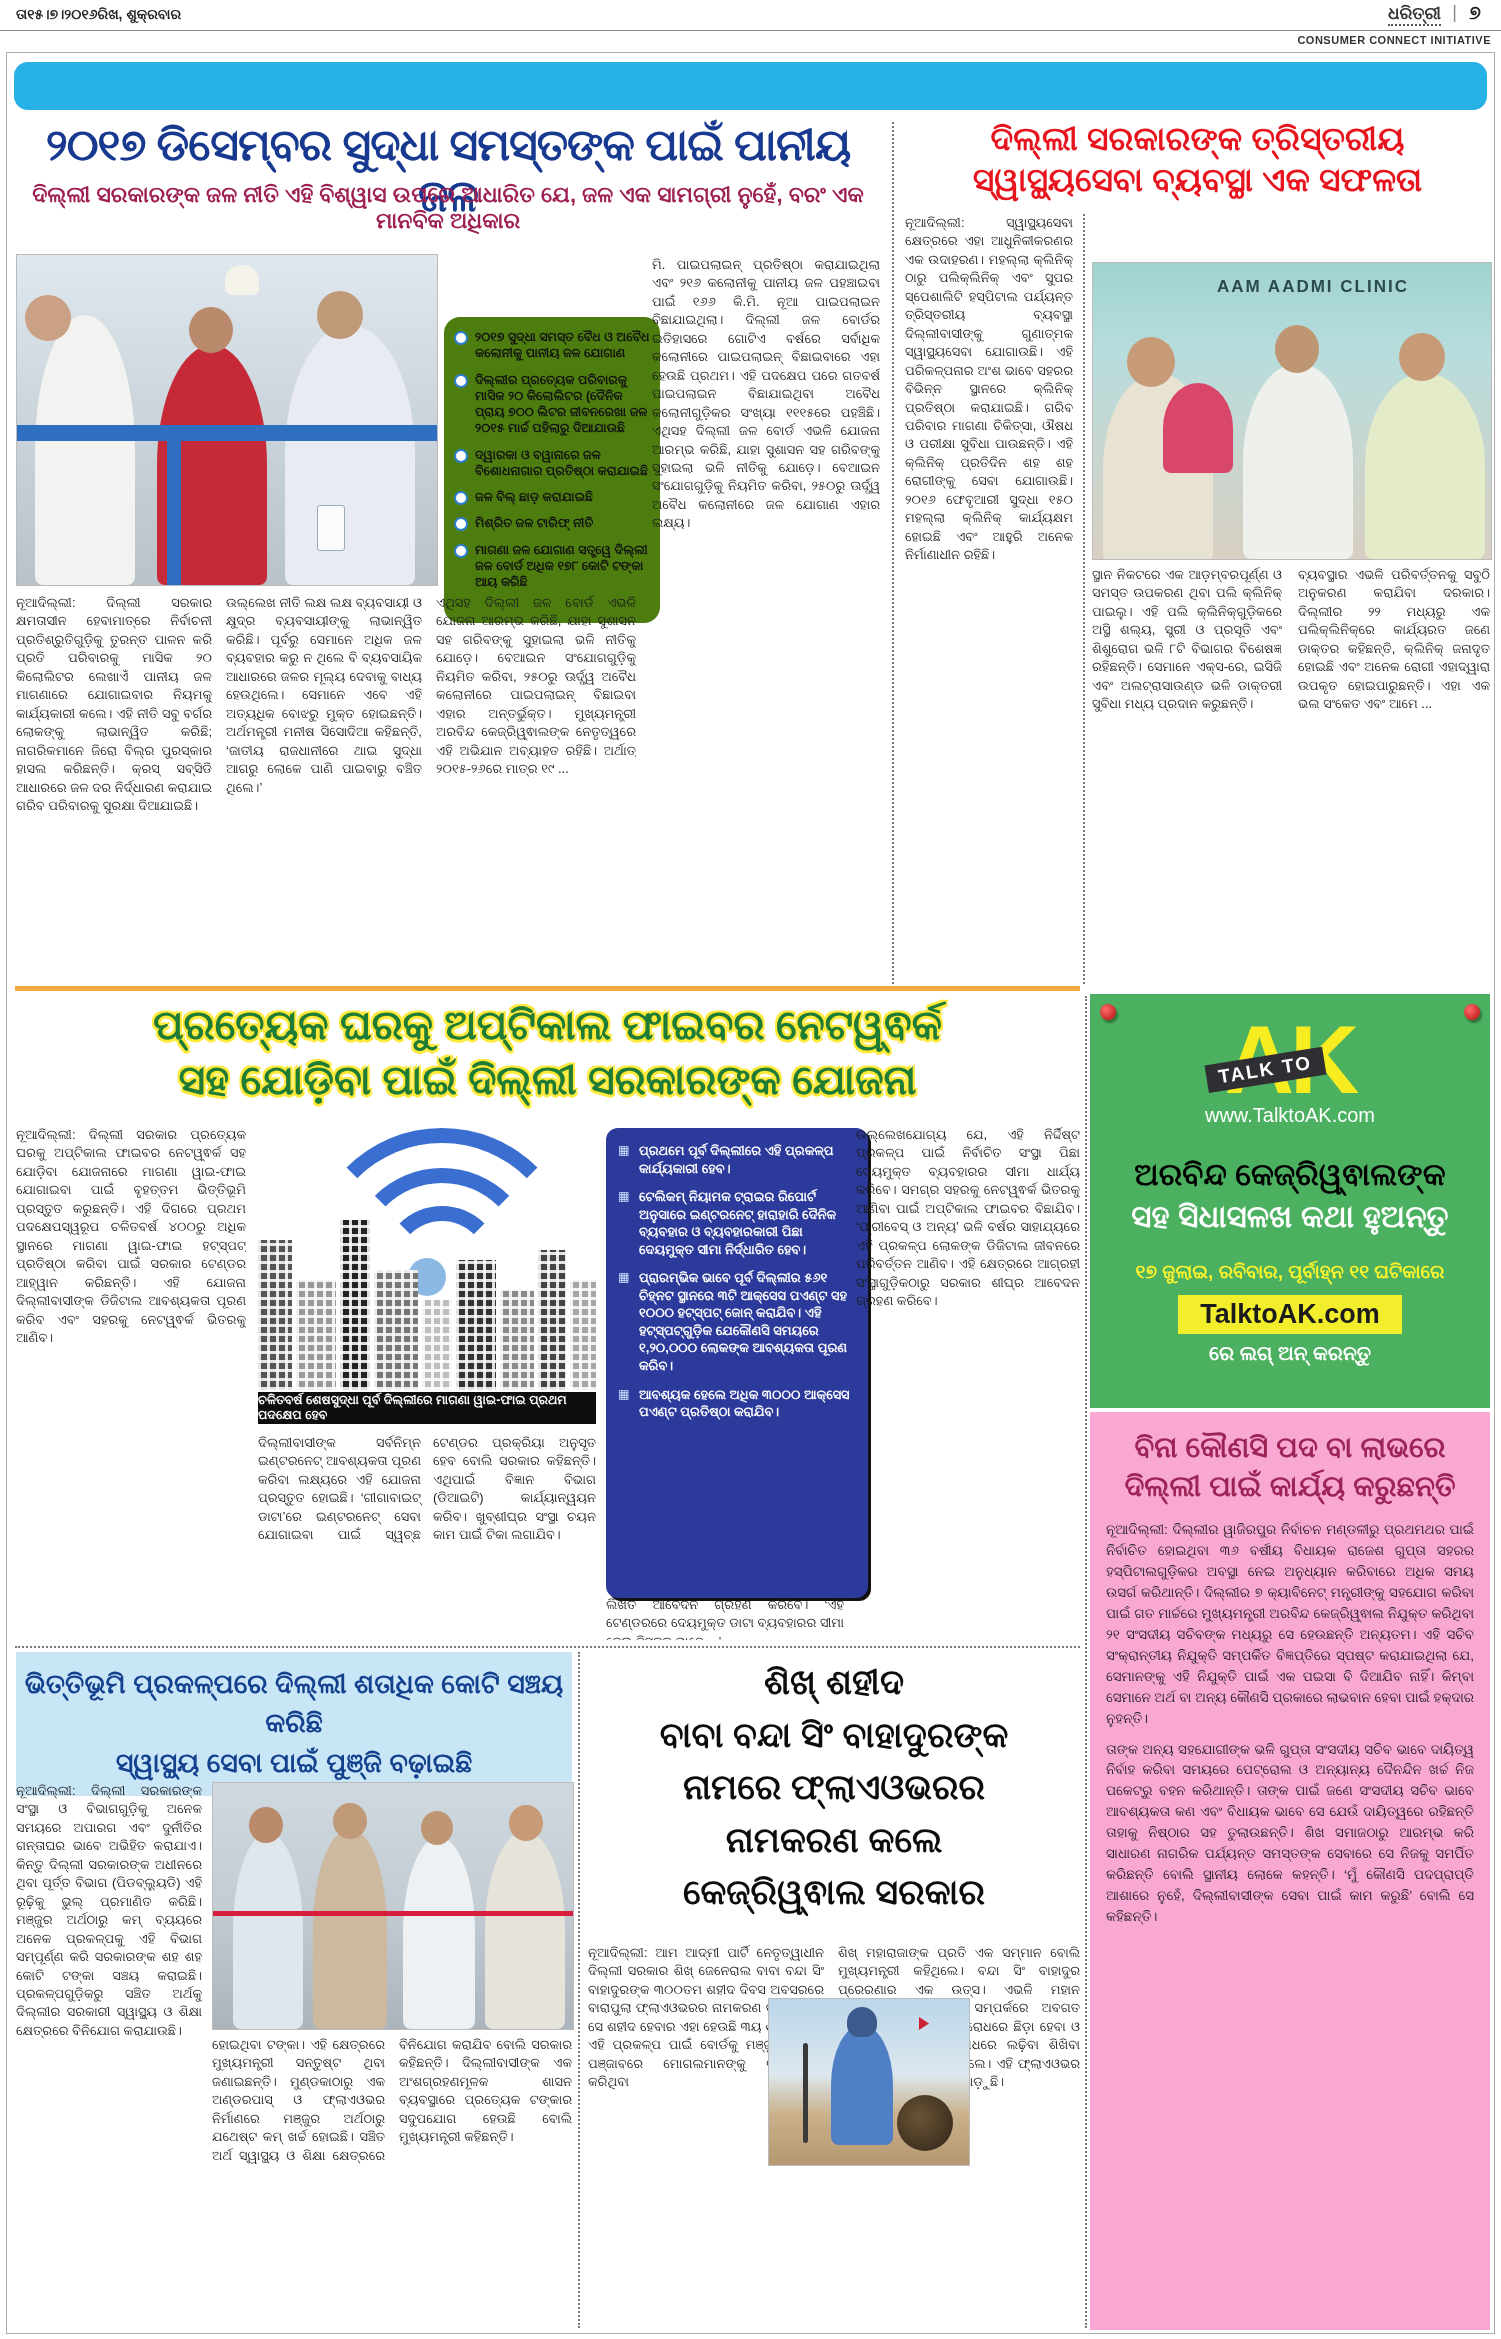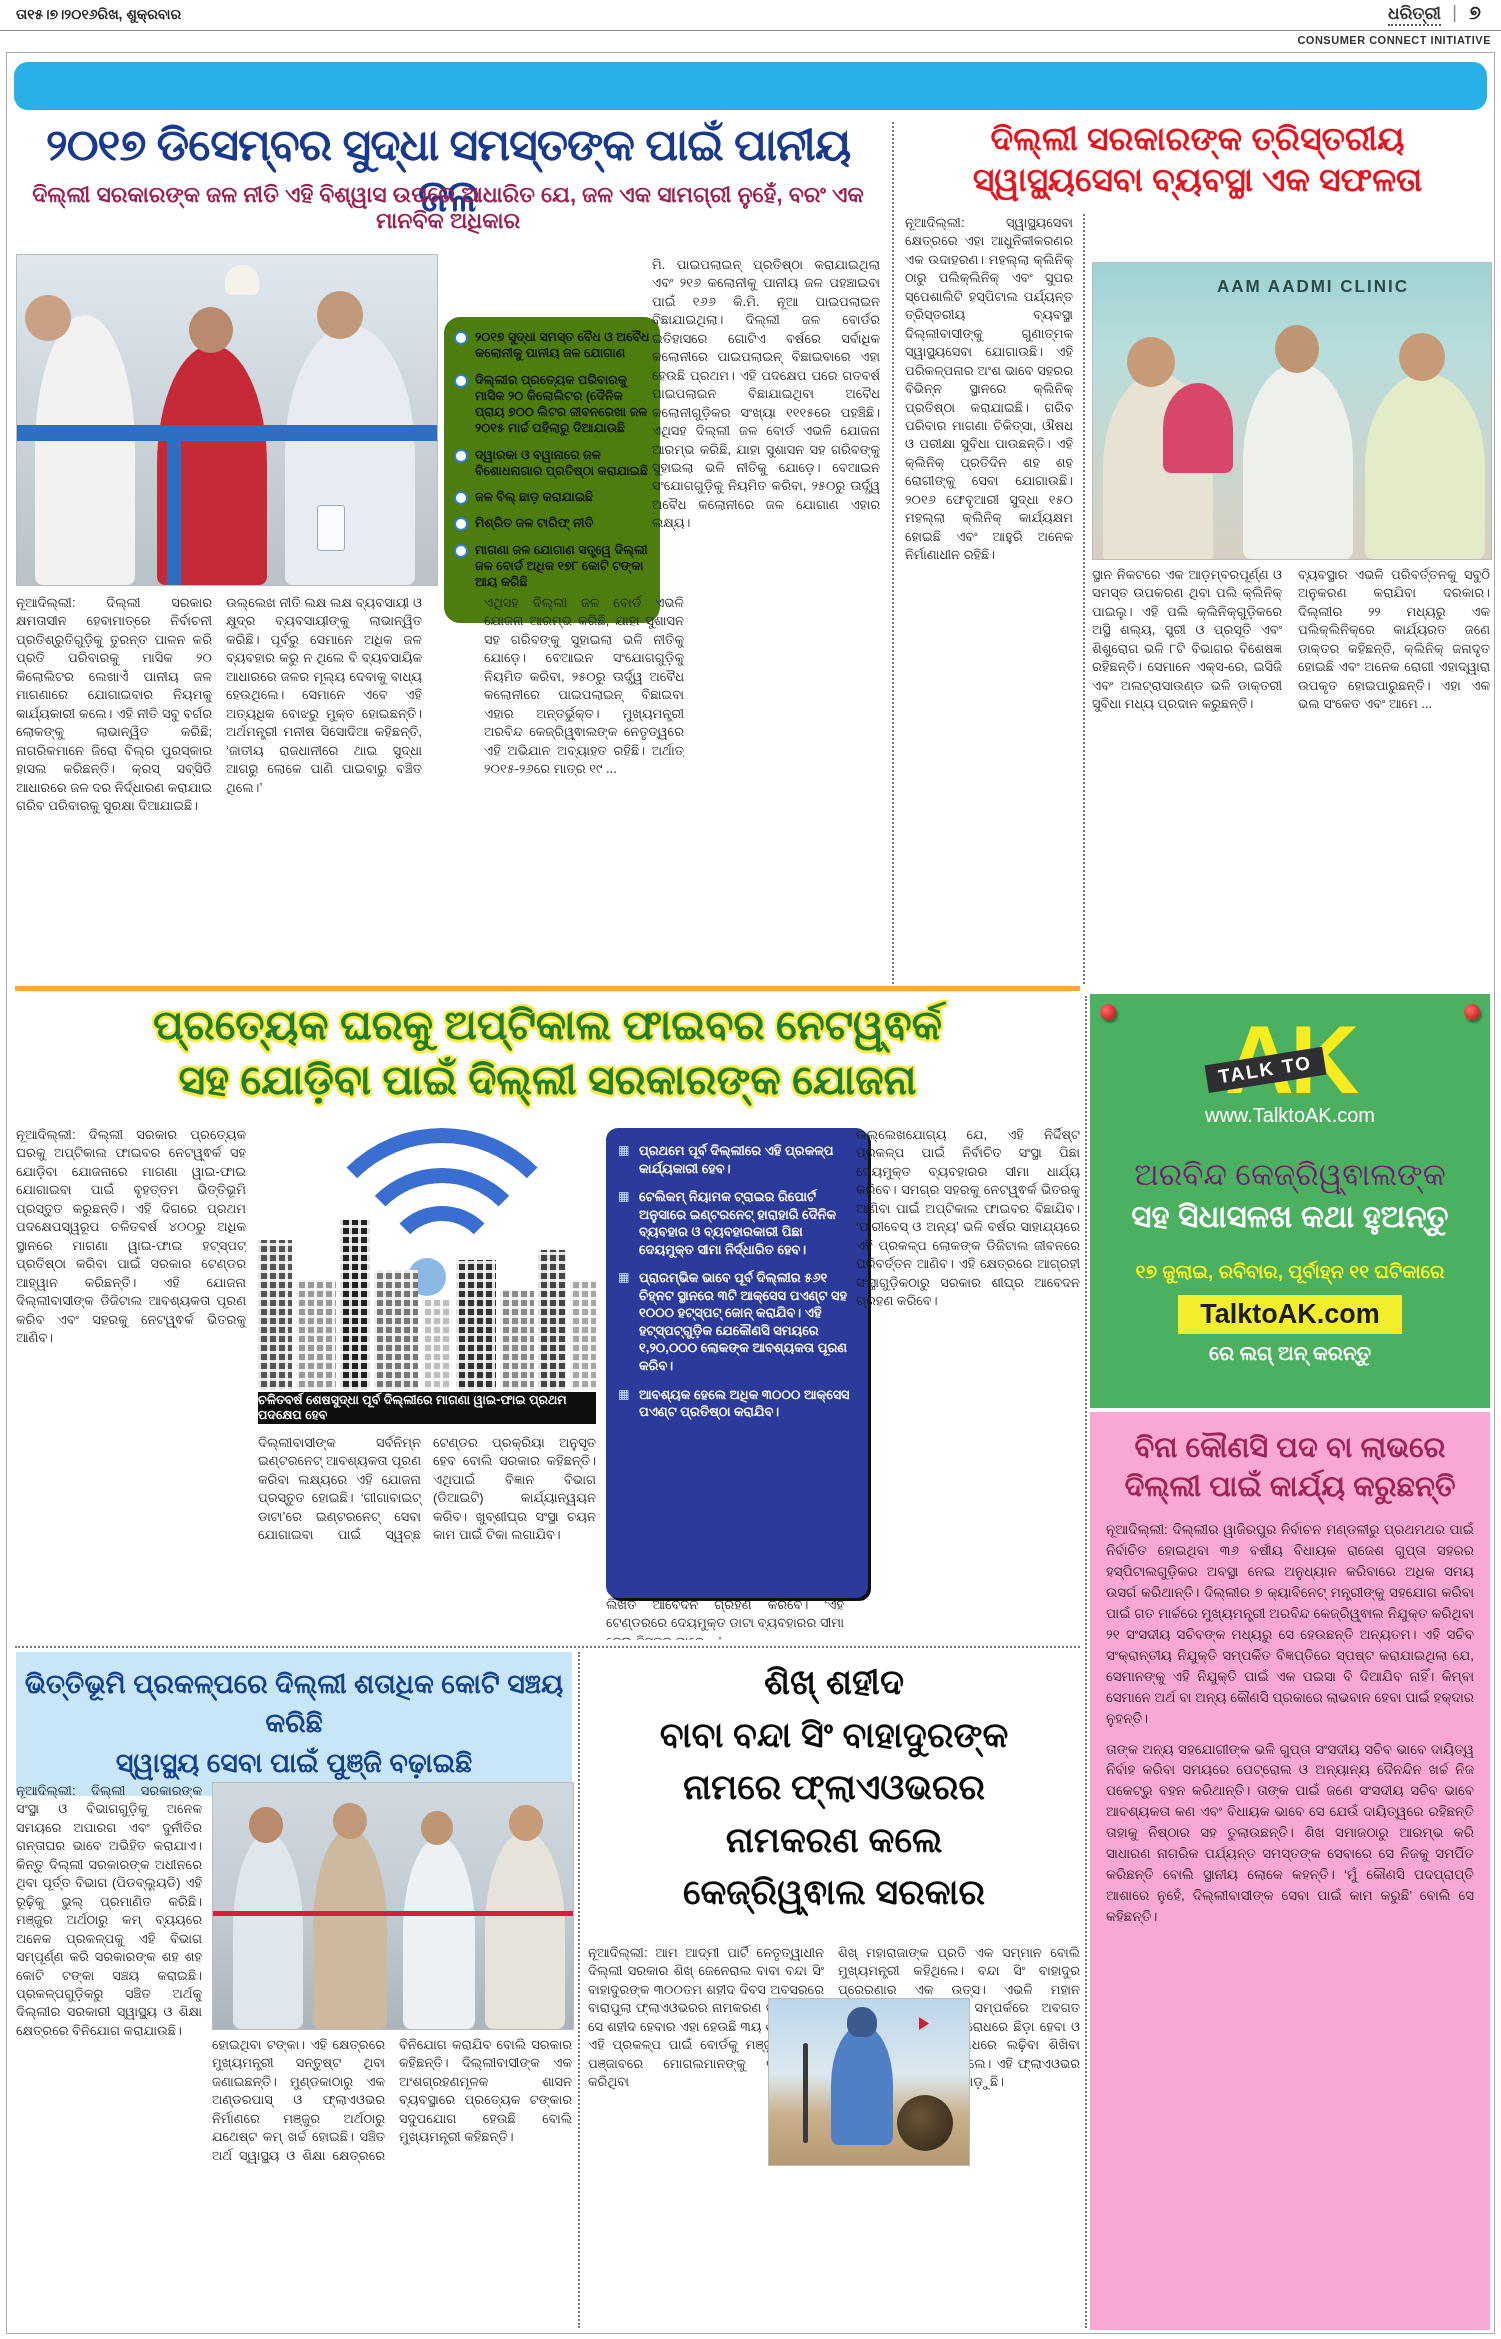--- a/index.html
+++ b/index.html
@@ -98,21 +98,21 @@
     <div class="hitem">
         <span class="hdot"></span>
         <span>ମାଗଣା ଜଳ ଯୋଗାଣ ସତ୍ତ୍ୱେ ଦିଲ୍ଲୀ ଜଳ ବୋର୍ଡ ଅଧିକ ୧୭୮ କୋଟି ଟଙ୍କା ଆୟ କରିଛି</span>
       </div>
   </div>
 
   <div class="abs bt" style="left:652px;top:256px;width:228px;height:724px;overflow:hidden;">ମି. ପାଇପଲାଇନ୍ ପ୍ରତିଷ୍ଠା କରାଯାଇଥିଲା ଏବଂ ୨୧୬ କଲୋନୀକୁ ପାନୀୟ ଜଳ ପହଞ୍ଚାଇବା ପାଇଁ ୧୬୬ କି.ମି. ନୂଆ ପାଇପଲାଇନ ବିଛାଯାଇଥିଲା। ଦିଲ୍ଲୀ ଜଳ ବୋର୍ଡର ଇତିହାସରେ ଗୋଟିଏ ବର୍ଷରେ ସର୍ବାଧିକ କଲୋନୀରେ ପାଇପଲାଇନ୍ ବିଛାଇବାରେ ଏହା ହେଉଛି ପ୍ରଥମ। ଏହି ପଦକ୍ଷେପ ପରେ ଗତବର୍ଷ ପାଇପଲାଇନ ବିଛାଯାଇଥିବା ଅବୈଧ କଲୋନୀଗୁଡ଼ିକର ସଂଖ୍ୟା ୧୧୧୫ରେ ପହଞ୍ଚିଛି। ଏଥିସହ ଦିଲ୍ଲୀ ଜଳ ବୋର୍ଡ ଏଭଳି ଯୋଜନା ଆରମ୍ଭ କରିଛି, ଯାହା ସୁଶାସନ ସହ ଗରିବଙ୍କୁ ସୁହାଇଲା ଭଳି ନୀତିକୁ ଯୋଡ଼େ। ବେଆଇନ ସଂଯୋଗଗୁଡ଼ିକୁ ନିୟମିତ କରିବା, ୨୫୦ରୁ ଊର୍ଦ୍ଧ୍ୱ ଅବୈଧ କଲୋନୀରେ ଜଳ ଯୋଗାଣ ଏହାର ଲକ୍ଷ୍ୟ।</div>
 
   <div class="abs bt" style="left:16px;top:594px;width:196px;height:388px;overflow:hidden;">ନୂଆଦିଲ୍ଲୀ: ଦିଲ୍ଲୀ ସରକାର କ୍ଷମତାସୀନ ହେବାମାତ୍ରେ ନିର୍ବାଚନୀ ପ୍ରତିଶ୍ରୁତିଗୁଡ଼ିକୁ ତୁରନ୍ତ ପାଳନ କରି ପ୍ରତି ପରିବାରକୁ ମାସିକ ୨୦ କିଲୋଲିଟର ଲେଖାଏଁ ପାନୀୟ ଜଳ ମାଗଣାରେ ଯୋଗାଇବାର ନିୟମକୁ କାର୍ଯ୍ୟକାରୀ କଲେ। ଏହି ନୀତି ସବୁ ବର୍ଗର ଲୋକଙ୍କୁ ଲାଭାନ୍ୱିତ କରିଛି; ନାଗରିକମାନେ ଜିରୋ ବିଲ୍‌ର ପୁରସ୍କାର ହାସଲ କରିଛନ୍ତି। କ୍ରସ୍ ସବ୍‌ସିଡି ଆଧାରରେ ଜଳ ଦର ନିର୍ଦ୍ଧାରଣ କରାଯାଇ ଗରିବ ପରିବାରକୁ ସୁରକ୍ଷା ଦିଆଯାଇଛି।</div>
   <div class="abs bt" style="left:226px;top:594px;width:196px;height:388px;overflow:hidden;">ଉଲ୍ଲେଖ ନୀତି ଲକ୍ଷ ଲକ୍ଷ ବ୍ୟବସାୟୀ ଓ କ୍ଷୁଦ୍ର ବ୍ୟବସାୟୀଙ୍କୁ ଲାଭାନ୍ୱିତ କରିଛି। ପୂର୍ବରୁ ସେମାନେ ଅଧିକ ଜଳ ବ୍ୟବହାର କରୁ ନ ଥିଲେ ବି ବ୍ୟବସାୟିକ ଆଧାରରେ ଜଳର ମୂଲ୍ୟ ଦେବାକୁ ବାଧ୍ୟ ହେଉଥିଲେ। ସେମାନେ ଏବେ ଏହି ଅତ୍ୟଧିକ ବୋଝରୁ ମୁକ୍ତ ହୋଇଛନ୍ତି। ଅର୍ଥମନ୍ତ୍ରୀ ମନୀଷ ସିସୋଦିଆ କହିଛନ୍ତି, ‘ଜାତୀୟ ରାଜଧାନୀରେ ଥାଇ ସୁଦ୍ଧା ଆଗରୁ ଲୋକେ ପାଣି ପାଇବାରୁ ବଞ୍ଚିତ ଥିଲେ।’</div>
-  <div class="abs bt" style="left:436px;top:594px;width:200px;height:388px;overflow:hidden;margin-left:48px;">ଏଥିସହ ଦିଲ୍ଲୀ ଜଳ ବୋର୍ଡ ଏଭଳି ଯୋଜନା ଆରମ୍ଭ କରିଛି, ଯାହା ସୁଶାସନ ସହ ଗରିବଙ୍କୁ ସୁହାଇଲା ଭଳି ନୀତିକୁ ଯୋଡ଼େ। ବେଆଇନ ସଂଯୋଗଗୁଡ଼ିକୁ ନିୟମିତ କରିବା, ୨୫୦ରୁ ଊର୍ଦ୍ଧ୍ୱ ଅବୈଧ କଲୋନୀରେ ପାଇପଲାଇନ୍ ବିଛାଇବା ଏହାର ଅନ୍ତର୍ଭୁକ୍ତ। ମୁଖ୍ୟମନ୍ତ୍ରୀ ଅରବିନ୍ଦ କେଜ୍‌ରିୱ୍ଵାଲଙ୍କ ନେତୃତ୍ୱରେ ଏହି ଅଭିଯାନ ଅବ୍ୟାହତ ରହିଛି। ଅର୍ଥାତ୍ ୨୦୧୫-୨୬ରେ ମାତ୍ର ୧୯ ...</div>
+  <div class="abs bt" style="left:436px;top:594px;width:200px;height:388px;overflow:hidden;">ଏଥିସହ ଦିଲ୍ଲୀ ଜଳ ବୋର୍ଡ ଏଭଳି ଯୋଜନା ଆରମ୍ଭ କରିଛି, ଯାହା ସୁଶାସନ ସହ ଗରିବଙ୍କୁ ସୁହାଇଲା ଭଳି ନୀତିକୁ ଯୋଡ଼େ। ବେଆଇନ ସଂଯୋଗଗୁଡ଼ିକୁ ନିୟମିତ କରିବା, ୨୫୦ରୁ ଊର୍ଦ୍ଧ୍ୱ ଅବୈଧ କଲୋନୀରେ ପାଇପଲାଇନ୍ ବିଛାଇବା ଏହାର ଅନ୍ତର୍ଭୁକ୍ତ। ମୁଖ୍ୟମନ୍ତ୍ରୀ ଅରବିନ୍ଦ କେଜ୍‌ରିୱ୍ଵାଲଙ୍କ ନେତୃତ୍ୱରେ ଏହି ଅଭିଯାନ ଅବ୍ୟାହତ ରହିଛି। ଅର୍ଥାତ୍ ୨୦୧୫-୨୬ରେ ମାତ୍ର ୧୯ ...</div>
 
   <div class="abs ctr" style="left:905px;top:118px;width:585px;">
     <div class="hl-health">ଦିଲ୍ଲୀ ସରକାରଙ୍କ ତ୍ରିସ୍ତରୀୟ</div>
     <div class="hl-health">ସ୍ୱାସ୍ଥ୍ୟସେବା ବ୍ୟବସ୍ଥା ଏକ ସଫଳତା</div>
   </div>
 
   <div class="abs dotv" style="left:1083px;top:214px;height:770px;"></div>
 
   <div class="abs bt" style="left:905px;top:214px;width:168px;height:770px;overflow:hidden;">ନୂଆଦିଲ୍ଲୀ: ସ୍ୱାସ୍ଥ୍ୟସେବା କ୍ଷେତ୍ରରେ ଏହା ଆଧୁନିକୀକରଣର ଏକ ଉଦାହରଣ। ମହଲ୍ଲା କ୍ଲିନିକ୍ ଠାରୁ ପଲିକ୍ଲିନିକ୍ ଏବଂ ସୁପର ସ୍ପେଶାଲିଟି ହସ୍ପିଟାଲ ପର୍ଯ୍ୟନ୍ତ ତ୍ରିସ୍ତରୀୟ ବ୍ୟବସ୍ଥା ଦିଲ୍ଲୀବାସୀଙ୍କୁ ଗୁଣାତ୍ମକ ସ୍ୱାସ୍ଥ୍ୟସେବା ଯୋଗାଉଛି। ଏହି ପରିକଳ୍ପନାର ଅଂଶ ଭାବେ ସହରର ବିଭିନ୍ନ ସ୍ଥାନରେ କ୍ଲିନିକ୍ ପ୍ରତିଷ୍ଠା କରାଯାଇଛି। ଗରିବ ପରିବାର ମାଗଣା ଚିକିତ୍ସା, ଔଷଧ ଓ ପରୀକ୍ଷା ସୁବିଧା ପାଉଛନ୍ତି। ଏହି କ୍ଲିନିକ୍ ପ୍ରତିଦିନ ଶହ ଶହ ରୋଗୀଙ୍କୁ ସେବା ଯୋଗାଉଛି। ୨୦୧୬ ଫେବୃଆରୀ ସୁଦ୍ଧା ୧୫୦ ମହଲ୍ଲା କ୍ଲିନିକ୍ କାର୍ଯ୍ୟକ୍ଷମ ହୋଇଛି ଏବଂ ଆହୁରି ଅନେକ ନିର୍ମାଣାଧୀନ ରହିଛି।</div>
 
@@ -183,21 +183,21 @@
   <div class="abs doth" style="left:15px;top:1646px;width:1065px;"></div>
 
   <div class="abs" style="left:1090px;top:994px;width:400px;height:414px;background:#4bb05f;">
     <div class="pin" style="left:10px;top:10px;"></div>
     <div class="pin" style="right:10px;top:10px;"></div>
     <div class="ctr" style="margin-top:18px;position:relative;">
       <span class="aklogo">AK</span>
       <span class="akbanner abs" style="left:116px;top:44px;">TALK TO</span>
     </div>
     <div class="ctr" style="color:#fff;font-size:20px;margin-top:-4px;">www.TalktoAK.com</div>
-    <div class="ctr" style="color:#701a75;font-weight:normal;font-size:31px;margin-top:30px;">ଅରବିନ୍ଦ କେଜ୍‌ରିୱ୍ଵାଲଙ୍କ</div>
+    <div class="ctr" style="color:#000000;font-weight:bold;font-size:31px;margin-top:30px;">ଅରବିନ୍ଦ କେଜ୍‌ରିୱ୍ଵାଲଙ୍କ</div>
     <div class="ctr" style="color:#fff;font-weight:bold;font-size:31px;margin-top:6px;">ସହ ସିଧାସଳଖ କଥା ହୁଅନ୍ତୁ</div>
     <div class="ctr" style="color:#fdf32b;font-weight:bold;font-size:19px;margin-top:26px;">୧୭ ଜୁଲାଇ, ରବିବାର, ପୂର୍ବାହ୍ନ ୧୧ ଘଟିକାରେ</div>
     <div class="ctr" style="margin-top:12px;">
       <span class="cta">TalktoAK.com</span>
     </div>
     <div class="ctr" style="color:#fff;font-weight:bold;font-size:20px;margin-top:8px;">ରେ ଲଗ୍ ଅନ୍ କରନ୍ତୁ</div>
   </div>
 
   <div class="abs" style="left:1090px;top:1412px;width:400px;height:918px;background:#f9a8d4;">
     <div class="ctr" style="padding-top:16px;">

